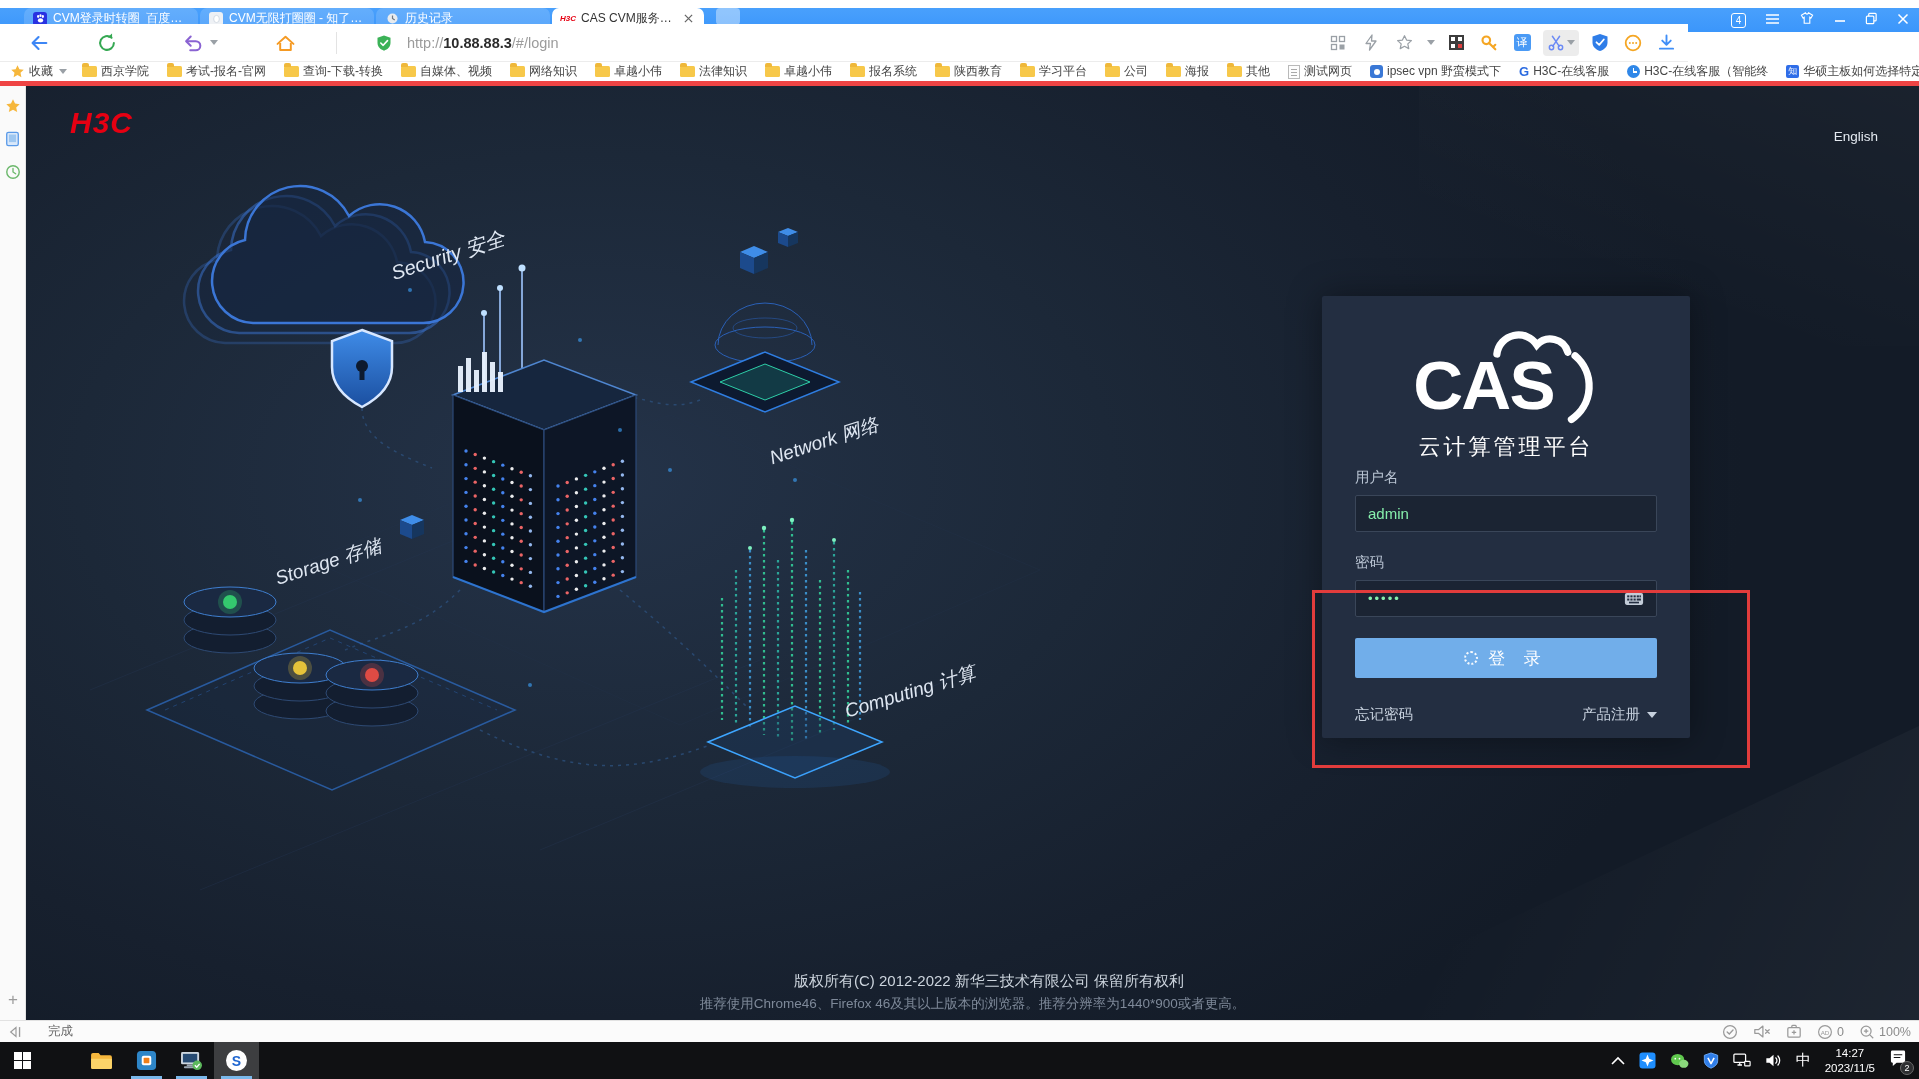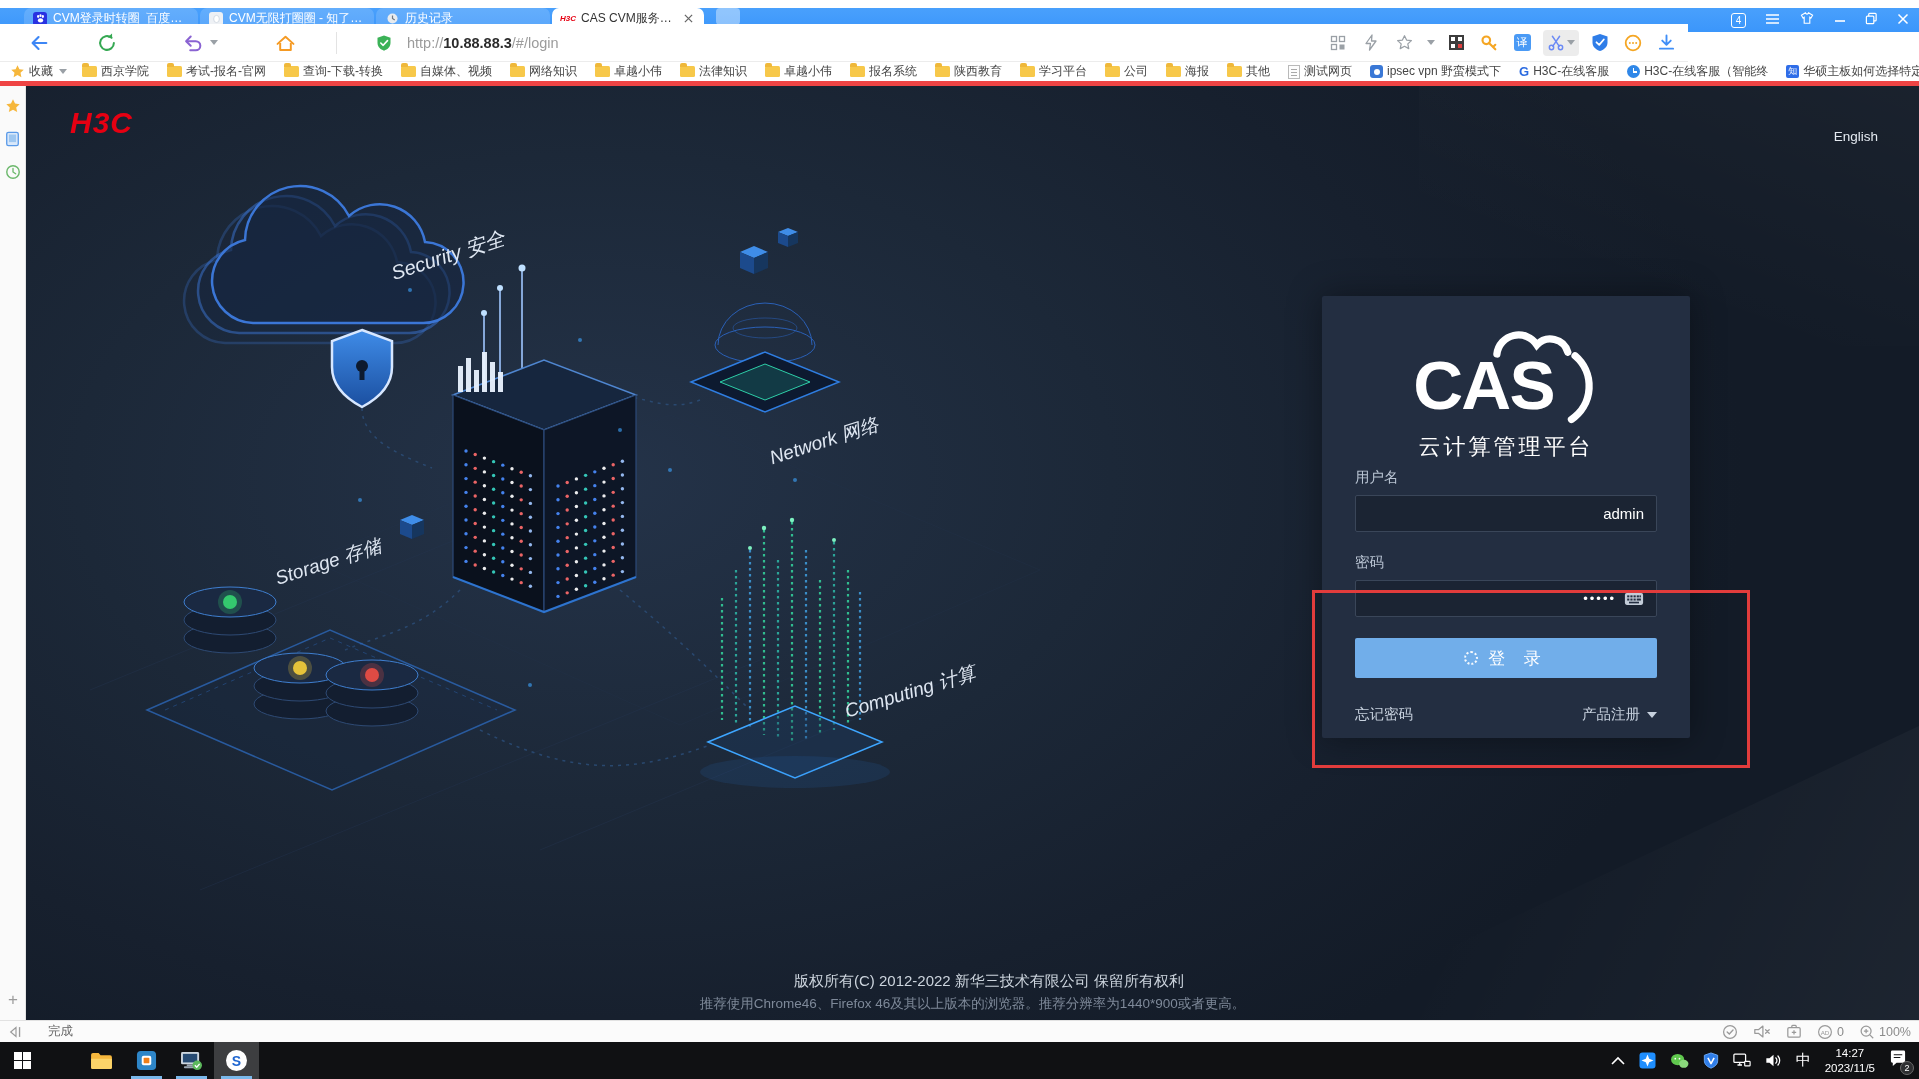--- a/index.html
+++ b/index.html
@@ -86,22 +86,22 @@
 
   
   .panel { position:absolute; left:1296px; top:210px; width:368px; height:442px; background:#232e41;
     border-radius:2px; box-shadow:0 0 34px rgba(0,0,0,.38); padding:22px 33px 0 33px; }
   .cas-logo { display:block; margin:0 auto; }
   .ptitle { text-align:center; color:#fff; font-size:22px; letter-spacing:3px; margin-top:2px; height:28px; }
   .flabel { color:#b9c4d3; font-size:14.5px; margin-top:8px; }
   .flabel.pw { margin-top:21px; }
   .finput { margin-top:8px; height:37px; background:#1b2433; border:1px solid #3a4659; border-radius:2px;
     display:flex; align-items:center; padding:0 12px; }
-  .finput input { background:transparent; border:none; outline:none; color:#ffffff; font-size:15px;
-    width:100%; font-family:"Liberation Sans",sans-serif;text-align:right; }
+  .finput input { background:transparent; border:none; outline:none; color:#86efac; font-size:15px;
+    width:100%; font-family:"Liberation Sans",sans-serif; }
   .finput input.pwd { font-size:13px; letter-spacing:2px; }
   .kbd-ic { flex:0 0 auto; margin-left:8px; }
   .login-btn { margin-top:21px; height:40px; background:#71aeea; border-radius:2px; display:flex;
     align-items:center; justify-content:center; gap:10px; color:#fff; font-size:17px; letter-spacing:7px; cursor:pointer; }
   .spinner { width:14px; height:14px; border:2px dotted #fff; border-radius:50%; opacity:.95; }
   .links { margin-top:27px; display:flex; justify-content:space-between; align-items:center;
     color:#c7d1de; font-size:14.5px; }
   .reg { display:flex; align-items:center; gap:7px; }
   .caret-dn { width:0; height:0; border-left:5px solid transparent; border-right:5px solid transparent;
     border-top:6px solid #c7d1de; }

